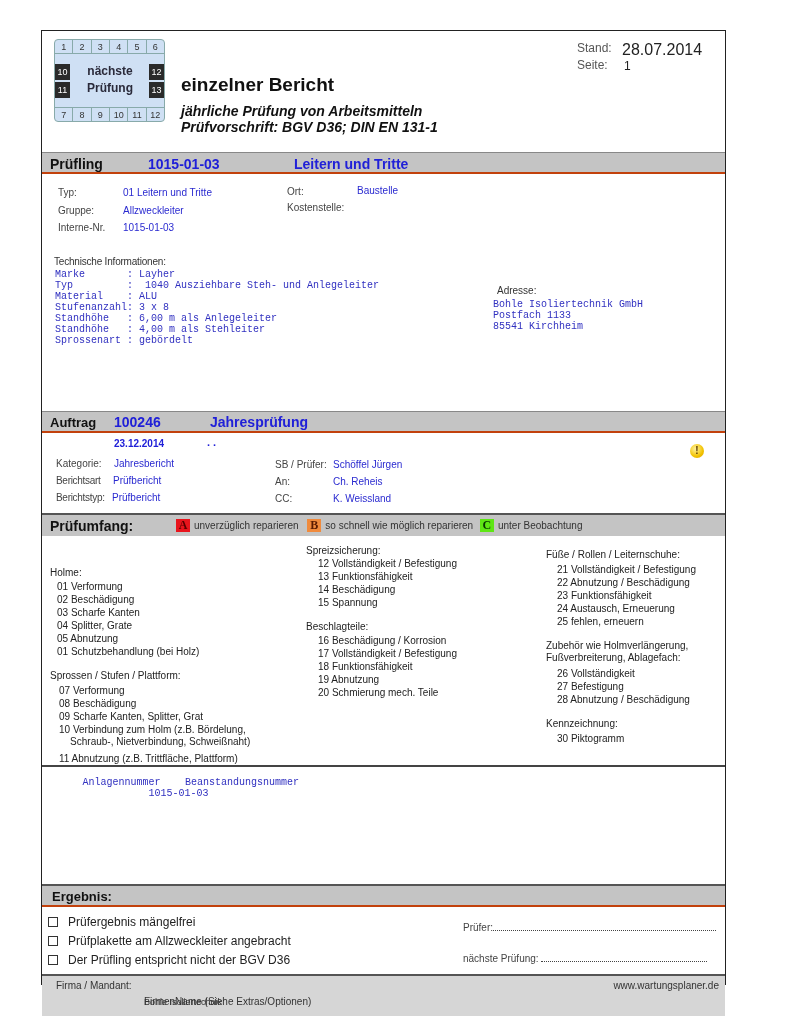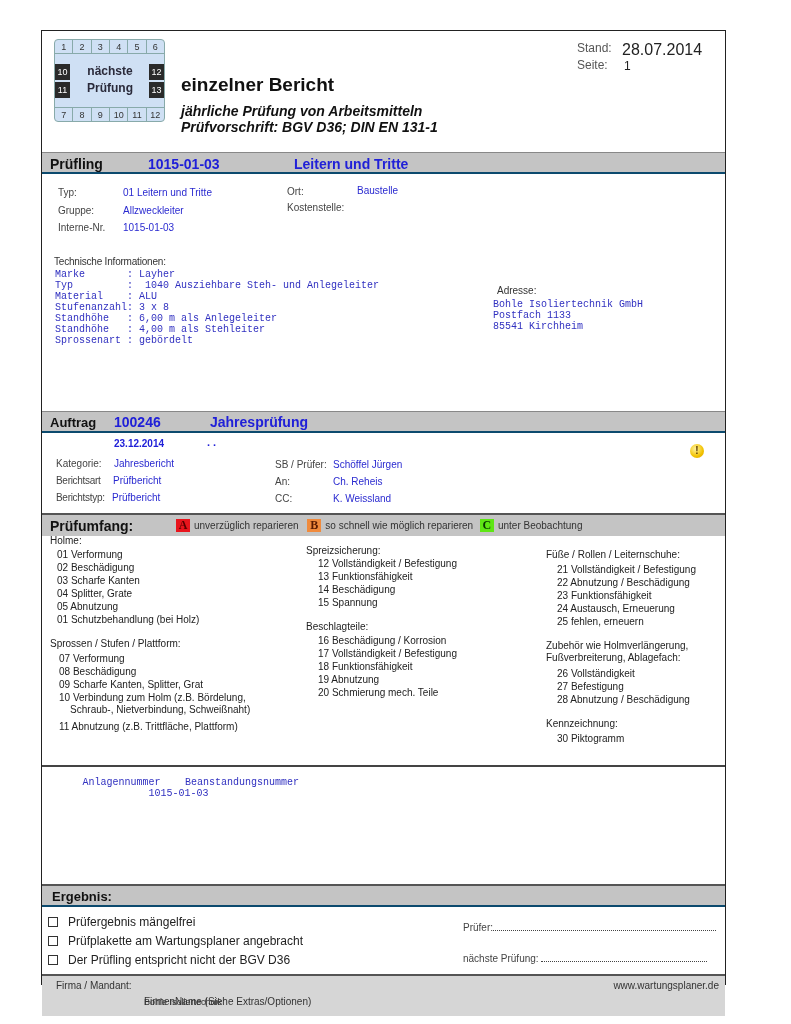--- a/index.html
+++ b/index.html
@@ -1,21 +1,21 @@
 <!DOCTYPE html>
 <html><head>
 <meta charset="utf-8">
 <style>
   * { box-sizing: border-box; margin: 0; padding: 0; }
   body { width: 791px; height: 1024px; background: #ffffff; font-family: "Liberation Sans", sans-serif; color: #222; position: relative; overflow: hidden; }
   .page { position: absolute; left: 41px; top: 30px; width: 685px; height: 955px; border: 1px solid #222; border-bottom: none; }
   .abs { position: absolute; }
   .blue { color: #2a2ad0; }
   .darkblue { color: #15157a; }
-  .sec-band { position: absolute; left: 0; width: 683px; background: #c4c4c4; border-bottom: 2px solid #0c4a6e; border-top: 1px solid #888; }
+  .sec-band { position: absolute; left: 0; width: 683px; background: #c4c4c4; border-bottom: 2px solid #c2410c; border-top: 1px solid #888; }
   .band-label { position: absolute; font-weight: bold; font-size: 14px; color: #111; }
   .small { font-size: 10px; }
   .mono { font-family: "Liberation Mono", monospace; font-size: 10px; color: #3030c0; line-height: 11px; white-space: pre; }
   
   .logo { position: absolute; left: 12px; top: 8px; width: 111px; height: 83px; background: #cfe0f4; border: 1px solid #8aa; border-radius: 4px; }
   .logo .row { position: absolute; left: 0; width: 109px; height: 14px; display: flex; }
   .logo .row span { flex: 1; font-size: 9px; text-align: center; line-height: 14px; border-right: 1px solid #8aa; color: #333; }
   .logo .row span:last-child { border-right: none; }
   .logo .sq { position: absolute; width: 15px; height: 16px; background: #2a2a2a; color: #fff; font-size: 9px; text-align: center; line-height: 16px; }
   .logo .mid { position: absolute; left: 27px; width: 56px; text-align: center; font-weight: bold; font-size: 12px; color: #2a2a3a; }
@@ -125,21 +125,21 @@
 
   <div class="sec-band" style="top:482px; height:23px; border-top:2px solid #555; border-bottom:none;">
     <div class="band-label" style="left:8px; top:3px; font-size:14px;">Prüfumfang:</div>
     <div class="abs" style="left:134px; top:4px; font-size:10px; color:#333; white-space:nowrap;">
       <span class="pbadge" style="background:#e8141c; color:#5a0000;">A</span><span>unverzüglich reparieren</span>
       <span class="pbadge" style="background:#f08a3c; color:#5a1a00; margin-left:6px;">B</span><span>so schnell wie möglich reparieren</span>
       <span class="pbadge" style="background:#5ee614; color:#0a3a00; margin-left:4px;">C</span><span>unter Beobachtung</span>
     </div>
   </div>
 
-  <div class="abs" style="left:8px; top:504px; width:250px;">
+  <div class="abs" style="left:8px; top:536px; width:250px;">
     <div class="list-title">Holme:</div>
     <div style="padding-left:7px; margin-top:2px;">
       <div class="list-item">01 Verformung</div>
       <div class="list-item">02 Beschädigung</div>
       <div class="list-item">03 Scharfe Kanten</div>
       <div class="list-item">04 Splitter, Grate</div>
       <div class="list-item">05 Abnutzung</div>
       <div class="list-item">01 Schutzbehandlung (bei Holz)</div>
     </div>
     <div class="list-title" style="margin-top:12px;">Sprossen / Stufen / Plattform:</div>
@@ -200,21 +200,21 @@
       <div class="mono">Beanstandungsnummer</div>
     </div>
     <div class="mono">1015-01-03</div>
   </div>
 
   <div class="sec-band" style="top:853px; height:23px; border-top:2px solid #555;">
     <div class="band-label" style="left:10px; top:3px; font-size:13px;">Ergebnis:</div>
   </div>
 
   <div class="res-line" style="top:884px;"><span class="cb"></span><span>Prüfergebnis mängelfrei</span></div>
-  <div class="res-line" style="top:903px;"><span class="cb"></span><span>Prüfplakette am Wartungsplaner angebracht</span></div>
+  <div class="res-line" style="top:903px;"><span class="cb"></span><span>Prüfplakette am Allzweckleiter angebracht</span></div>
   <div class="res-line" style="top:922px;"><span class="cb"></span><span>Der Prüfling entspricht nicht der BGV D36</span></div>
 
   <div class="abs small" style="left:421px; top:891px; color:#444; white-space:nowrap;"><span>Prüfer:</span><span class="dots" style="width:223px;"></span></div>
   <div class="abs small" style="left:421px; top:922px; color:#444; white-space:nowrap;"><span>nächste Prüfung:</span> <span class="dots" style="width:166px;"></span></div>
 
   <div class="abs" style="left:0; top:943px; width:683px; height:42px; background:#d6d6d6; border-top:2px solid #555;">
     <div class="abs small" style="left:14px; top:4px; color:#333;">Firma / Mandant:</div>
     <div class="abs small" style="left:102px; top:20px; color:#333;">FirmenName (Siehe Extras/Optionen)</div>
     <div class="abs small" style="left:102px; top:21px; color:#333; font-size:9px;">Bohle Isoliertechnik</div>
     <div class="abs small" style="right:6px; top:4px; color:#333;">www.wartungsplaner.de</div>

